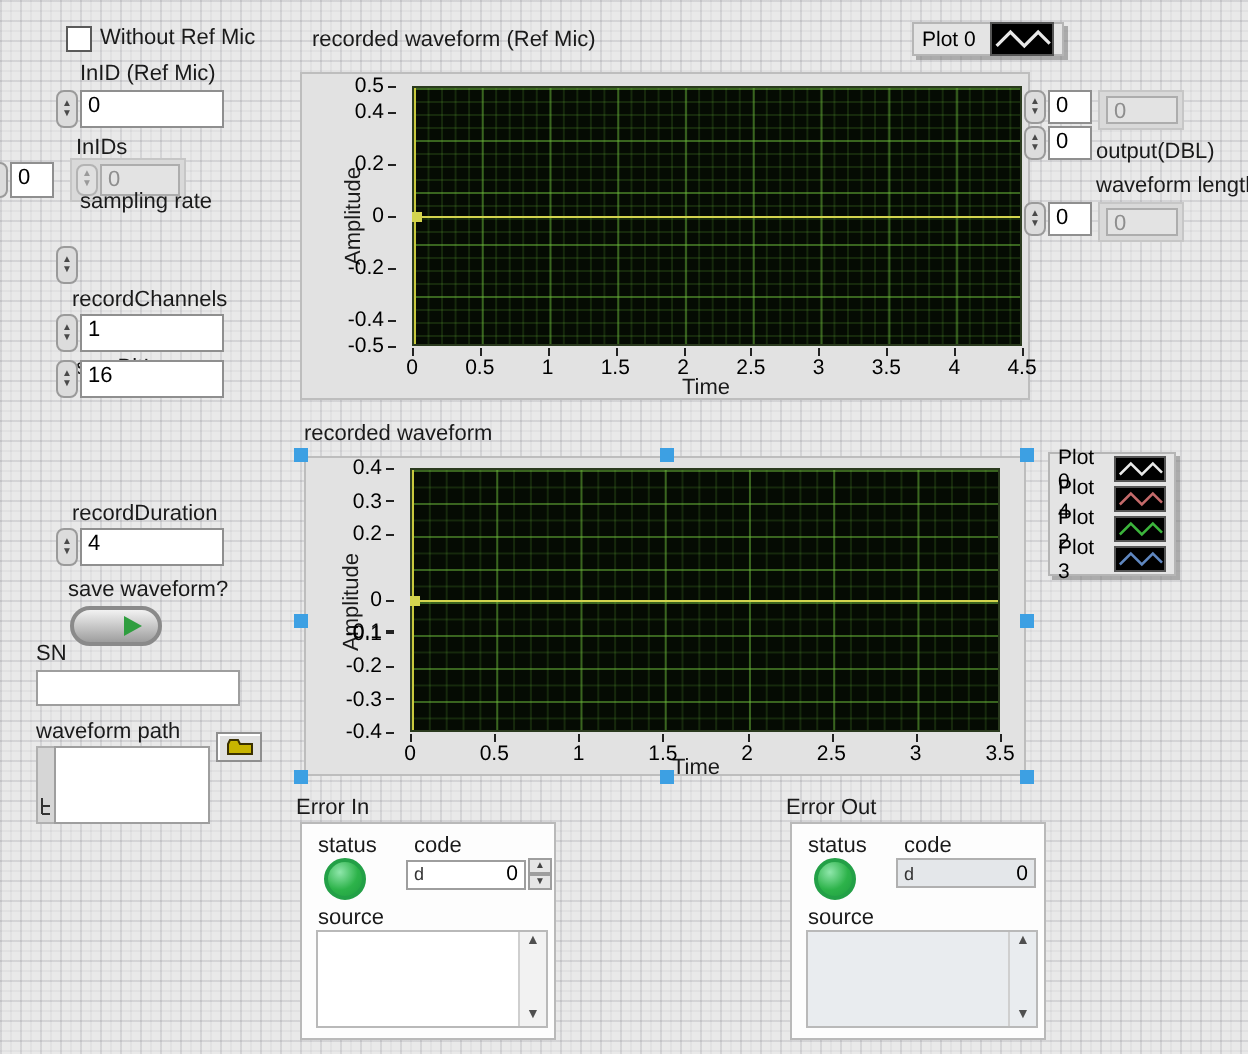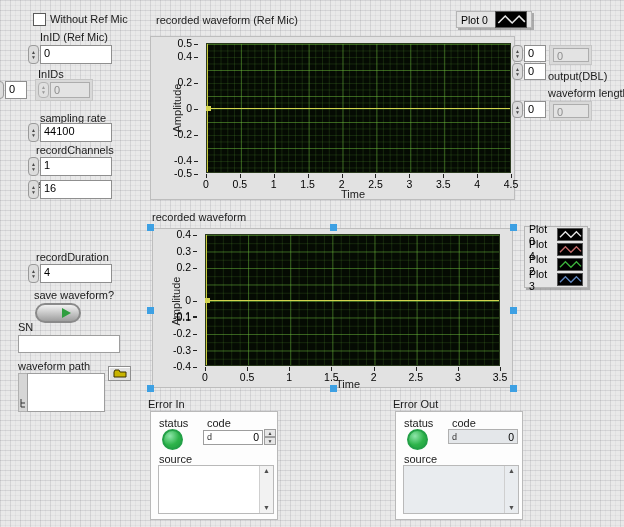--- a/index.html
+++ b/index.html
@@ -106,27 +106,26 @@
   <div class="arr-elem" style="position:absolute; left:35px; top:79px; height:22px;">
     <div class="num-ctl" style="position:static; height:16px;">
       <div class="spin" style="background:#e0e0e0; border-color:#b3b3b3;">
           <span style="color:#9a9a9a;">▲</span>
           <span style="color:#9a9a9a;">▼</span>
         </div>
       <div class="field dim" style="width:40px;">0</div>
     </div>
   </div>
 
-  <div class="lv-label" style="left:40px; top:112px;">sampling rate</div>
+  <div class="lv-label" style="left:40px; top:95px;">sampling rate</div>
   <div class="num-ctl" style="left:28px; top:123px; height:19px;">
     <div class="spin">
         <span>▲</span>
         <span>▼</span>
       </div>
-    <div class="field" style="width:72px;">44100</div>
   </div>
 
   <div class="lv-label" style="left:36px; top:144px;">recordChannels</div>
   <div class="num-ctl" style="left:28px; top:157px; height:19px;">
     <div class="spin">
         <span>▲</span>
         <span>▼</span>
       </div>
     <div class="field" style="width:72px;">1</div>
   </div>

